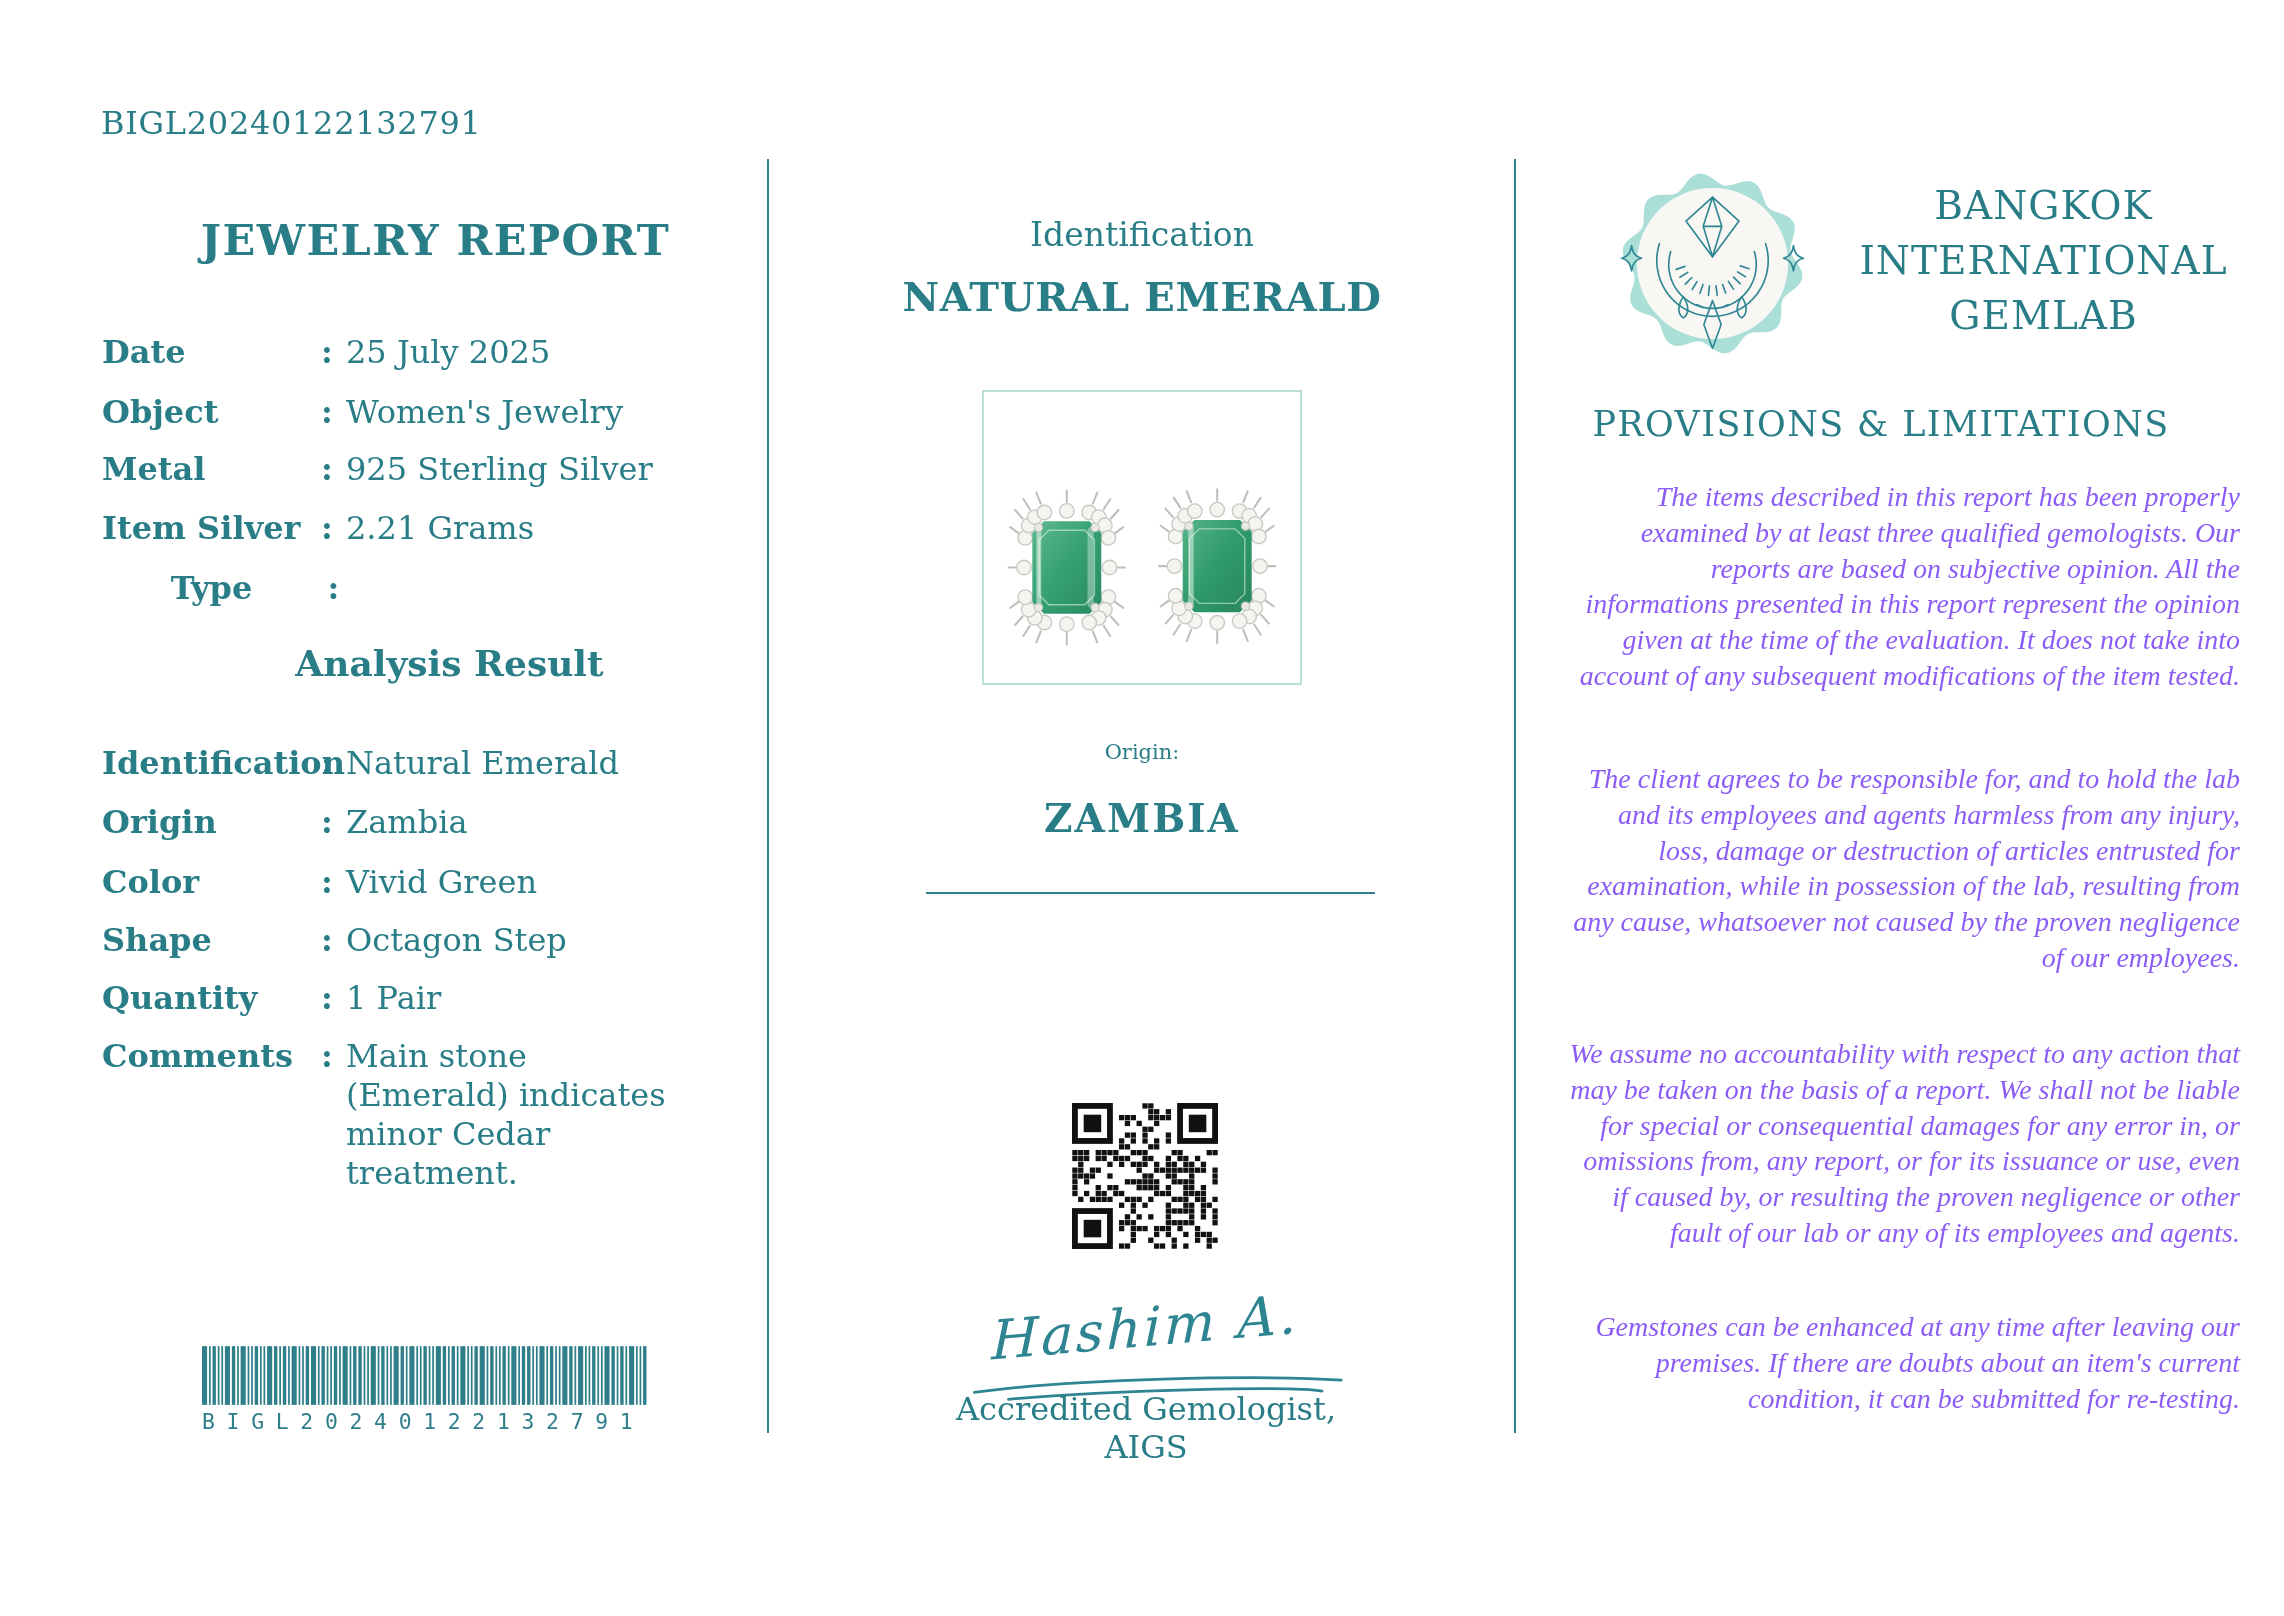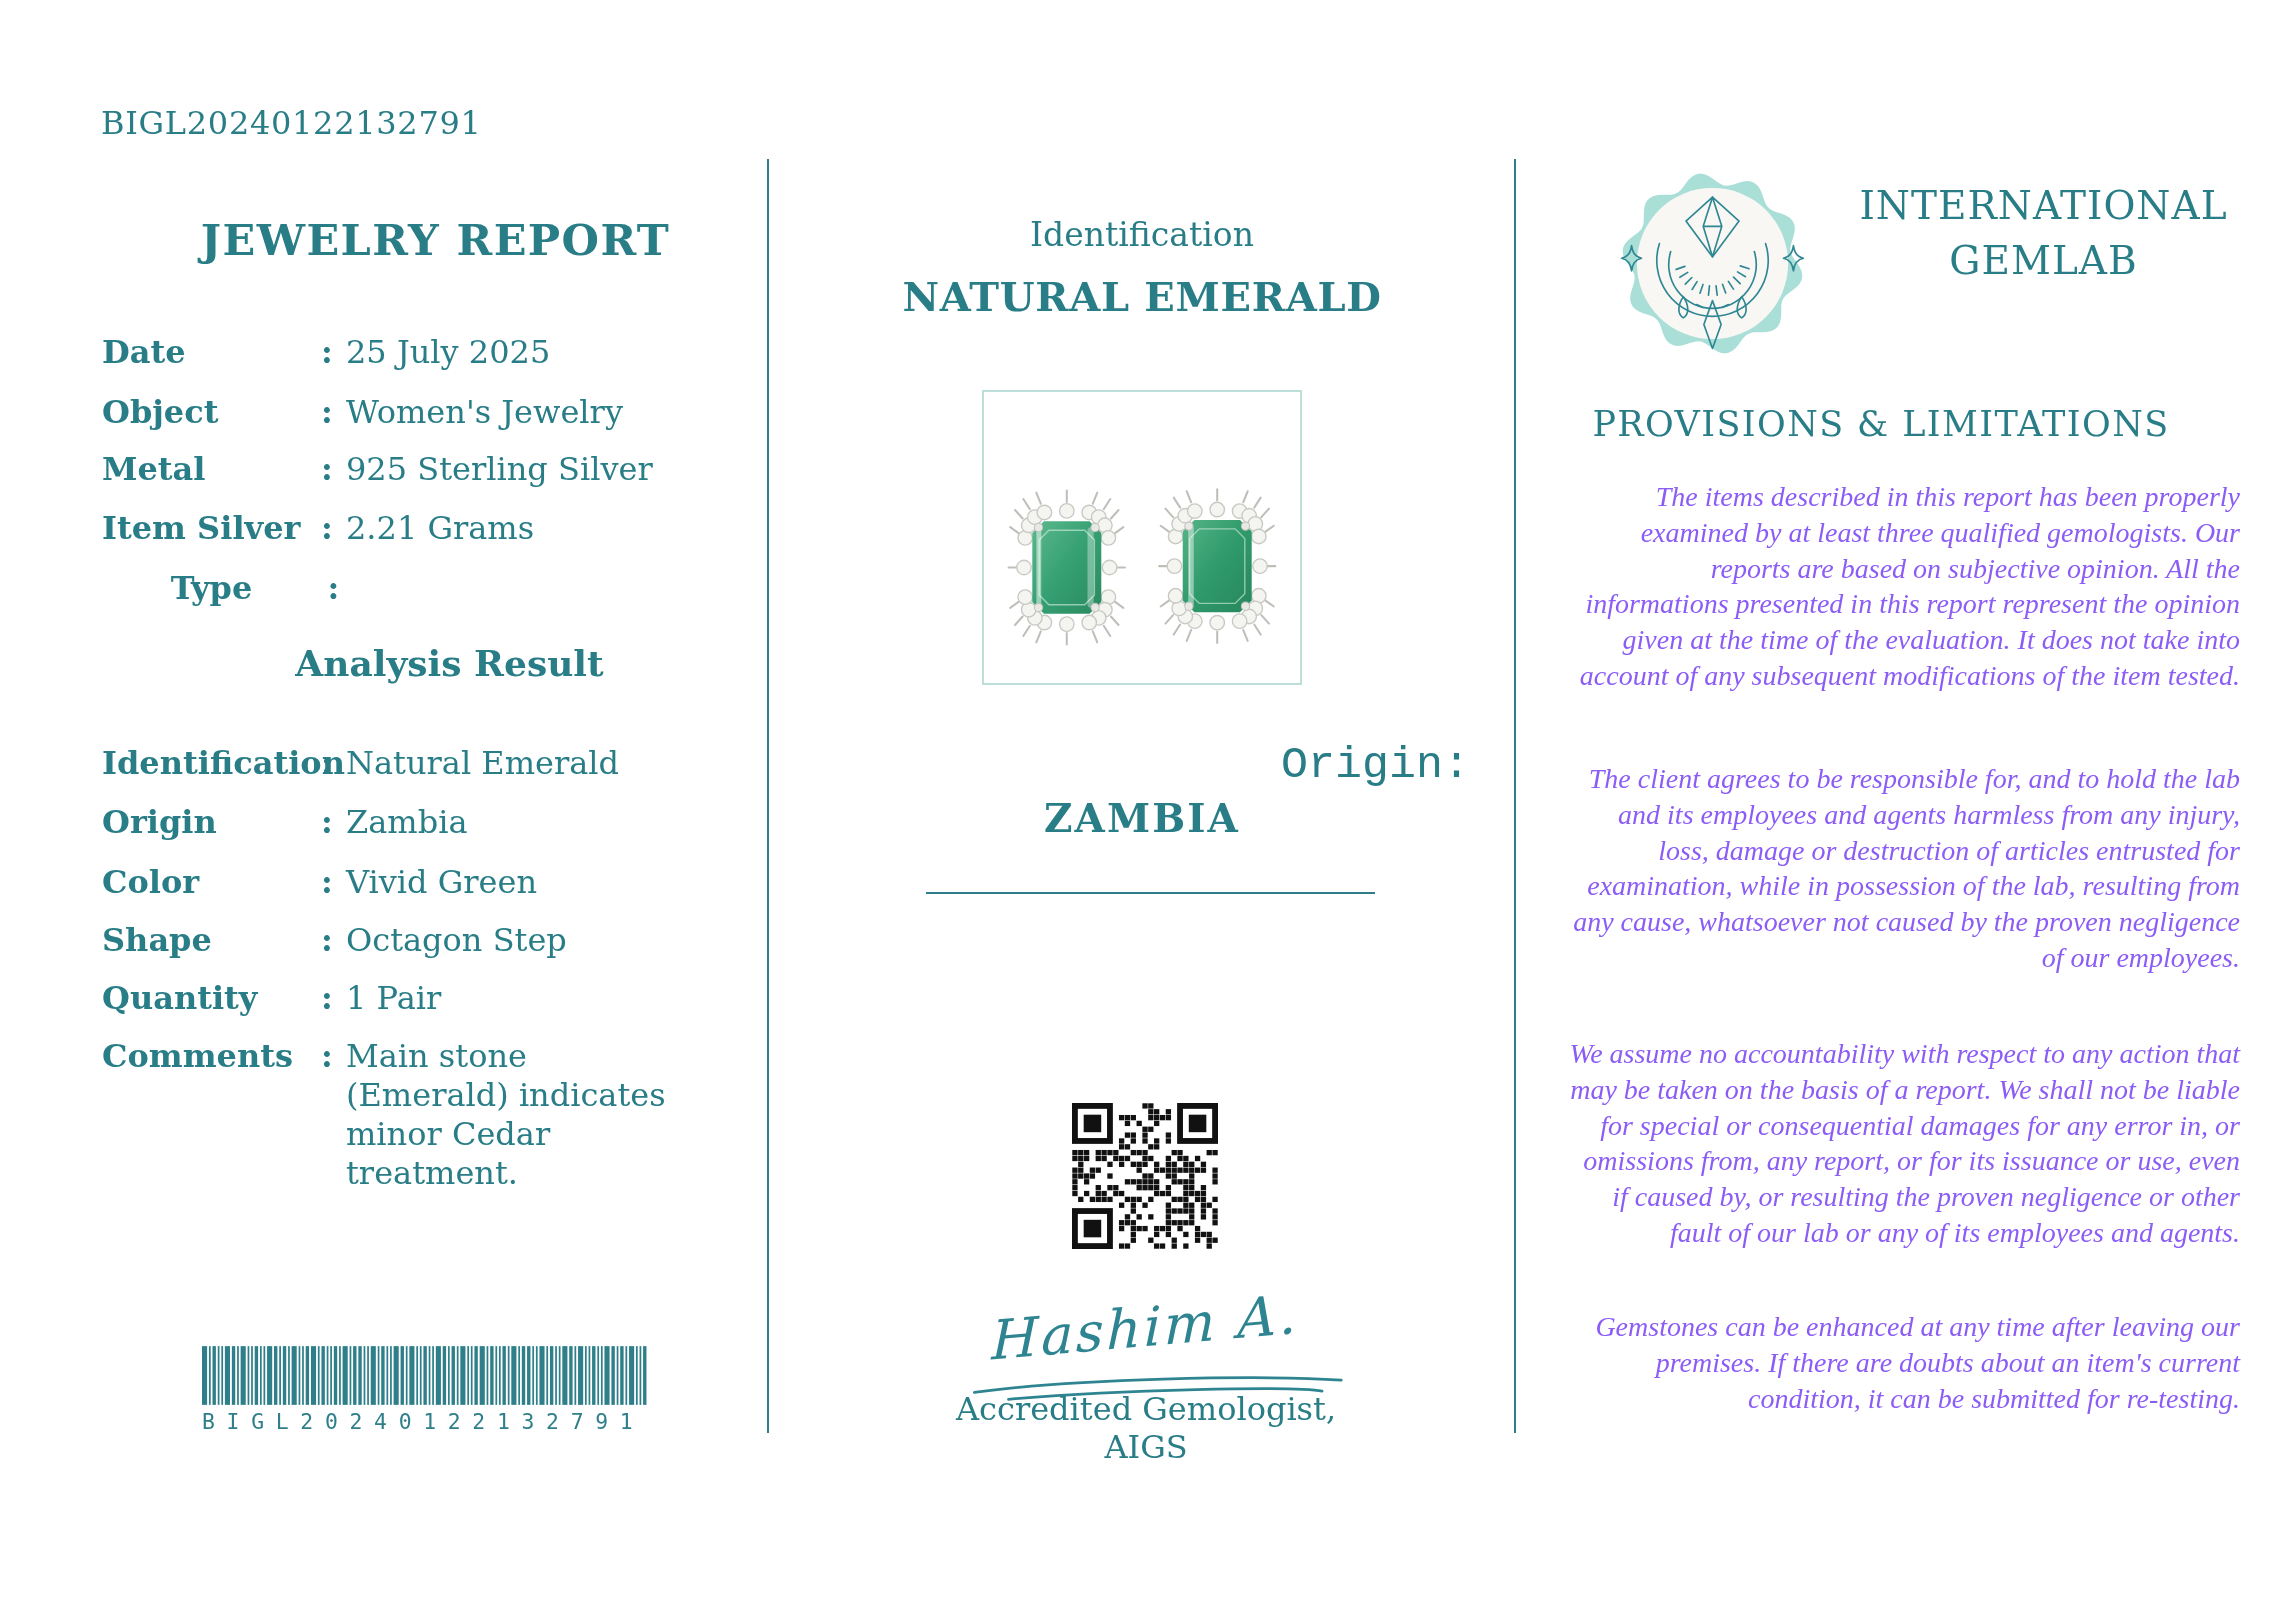--- a/index.html
+++ b/index.html
@@ -16,21 +16,21 @@
   .analysis-title{left:104px;top:628px;width:663px;text-align:center;font-size:36px;font-weight:700;}
   .barcode-wrap{left:202px;top:1346px;width:456px;}
   .barcode-text{left:202px;top:1409px;width:469px;font-family:"DejaVu Sans Mono","Liberation Mono",monospace;
                 font-size:21.4px;letter-spacing:11.7px;white-space:nowrap;color:#2e7f8a;}
   
   .vdivider{width:2.1px;height:1274px;top:159px;background:#2e7f8a;}
   
   .mid-head{left:814px;top:215px;width:656px;text-align:center;font-size:33px;}
   .mid-result{left:814px;top:273px;width:656px;text-align:center;font-size:40px;font-weight:700;letter-spacing:0.7px;}
   .photo-box{left:982px;top:390px;width:316px;height:291px;border:2.1px solid #bcdfd9;background:#ffffff;}
-  .origin-label{left:814px;top:740px;width:656px;text-align:right;font-size:45px;font-family:Liberation Mono, monospace;}
+  .origin-label{left:814px;top:740px;width:656px;text-align:center;font-size:21px;}
   .origin-value{left:814px;top:795px;width:656px;text-align:center;font-size:39px;font-weight:700;letter-spacing:2.1px;}
   .mid-line{left:926px;top:892px;width:449px;height:2.1px;background:#2e7f8a;}
   .qr-box{left:1072px;top:1103px;width:146px;height:146px;}
   .sig-wrap{left:911px;top:1296px;width:469px;text-align:center;}
   .sig-name{display:inline-block;font-size:54px;font-style:italic;letter-spacing:2.8px;color:#2e8591;
             transform:rotate(-5deg) skewX(-6deg);}
   .sig-flourish{left:965px;top:1372px;width:387px;height:30px;}
   .sig-title{left:918px;top:1390px;width:456px;text-align:center;font-size:32px;}
   
   .logo-box{left:1613px;top:164px;width:199px;height:199px;}
@@ -607,20 +607,21 @@
             <line x1="135.67500120388513" y1="181.60281732636994" x2="131.11704704148494" y2="194.84007738476038"></line>
             <line x1="126.68355237373899" y1="177.31411623088275" x2="119.26468267447413" y2="189.18678957707272"></line>
             <line x1="118.88730162779191" y1="171.1126983722081" x2="108.98780669118025" y2="181.01219330881975"></line>
             <line x1="112.68588376911725" y1="163.316447626261" x2="100.81321042292728" y2="170.7353173255259"></line>
             <line x1="108.39718267363006" y1="154.3249987961149" x2="95.15992261523962" y2="158.88295295851512"></line>
           </g>
       </svg>
     </div>
 
     <div class="abs lab-name">
+      <div>BANGKOK</div>
       <div>INTERNATIONAL</div>
       <div>GEMLAB</div>
     </div>
 
     <div class="abs prov-title">PROVISIONS &amp; LIMITATIONS</div>
 
     <div class="abs prov-para" style="top:479px;">The items described in this report has been properly examined by at least three qualified gemologists. Our reports are based on subjective opinion. All the informations presented in this report represent the opinion given at the time of the evaluation. It does not take into account of any subsequent modifications of the item tested.</div>
     <div class="abs prov-para" style="top:761px;">The client agrees to be responsible for, and to hold the lab and its employees and agents harmless from any injury, loss, damage or destruction of articles entrusted for examination, while in possession of the lab, resulting from any cause, whatsoever not caused by the proven negligence of our employees.</div>
     <div class="abs prov-para" style="top:1036px;">We assume no accountability with respect to any action that may be taken on the basis of a report. We shall not be liable for special or consequential damages for any error in, or omissions from, any report, or for its issuance or use, even if caused by, or resulting the proven negligence or other fault of our lab or any of its employees and agents.</div>
     <div class="abs prov-para" style="top:1309px;">Gemstones can be enhanced at any time after leaving our premises. If there are doubts about an item's current condition, it can be submitted for re-testing.</div>

